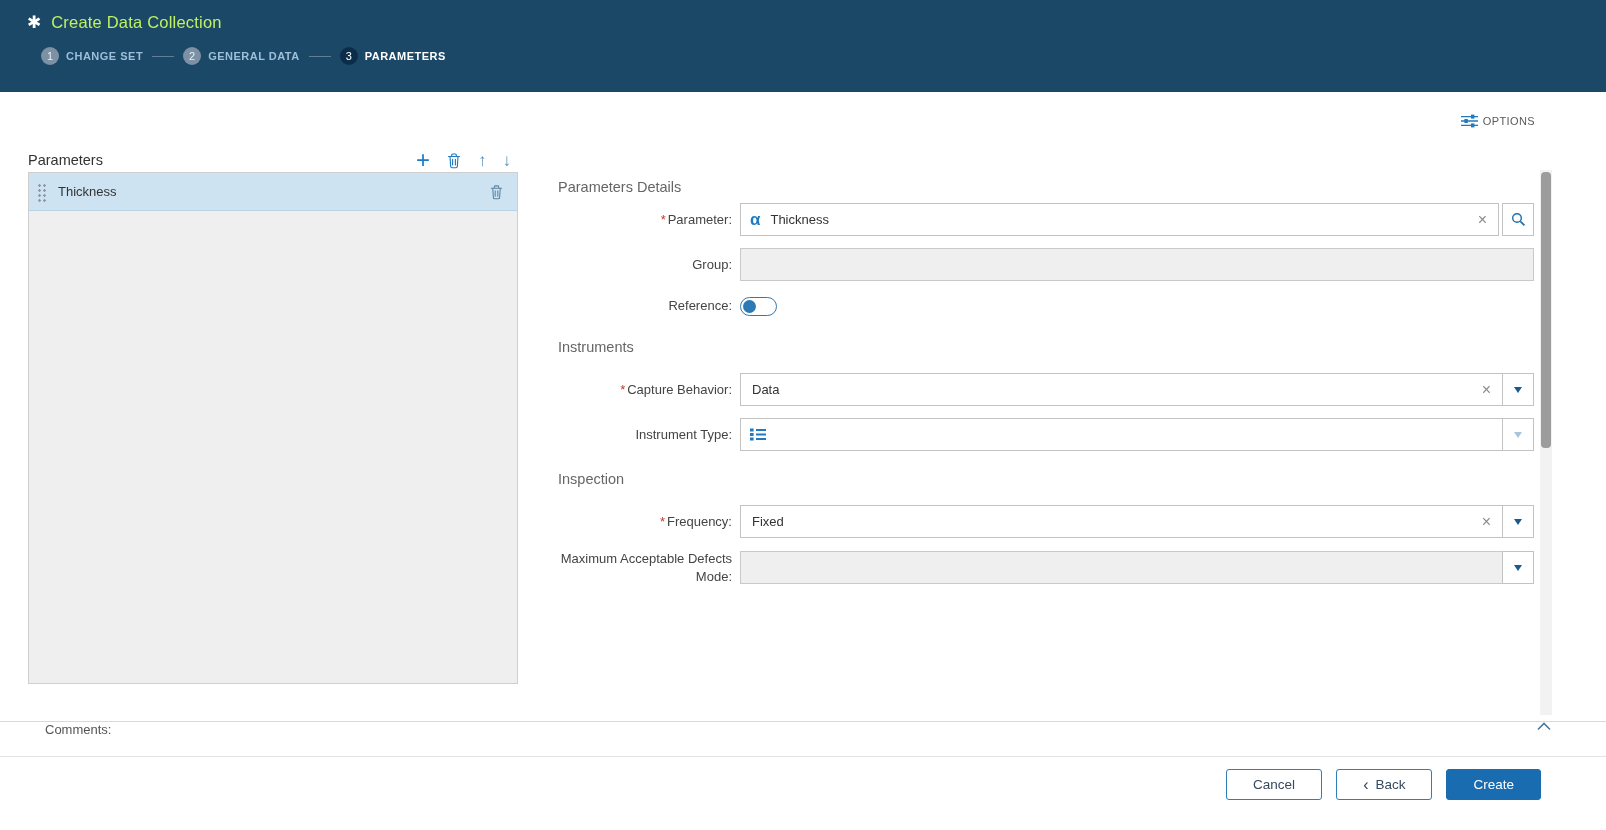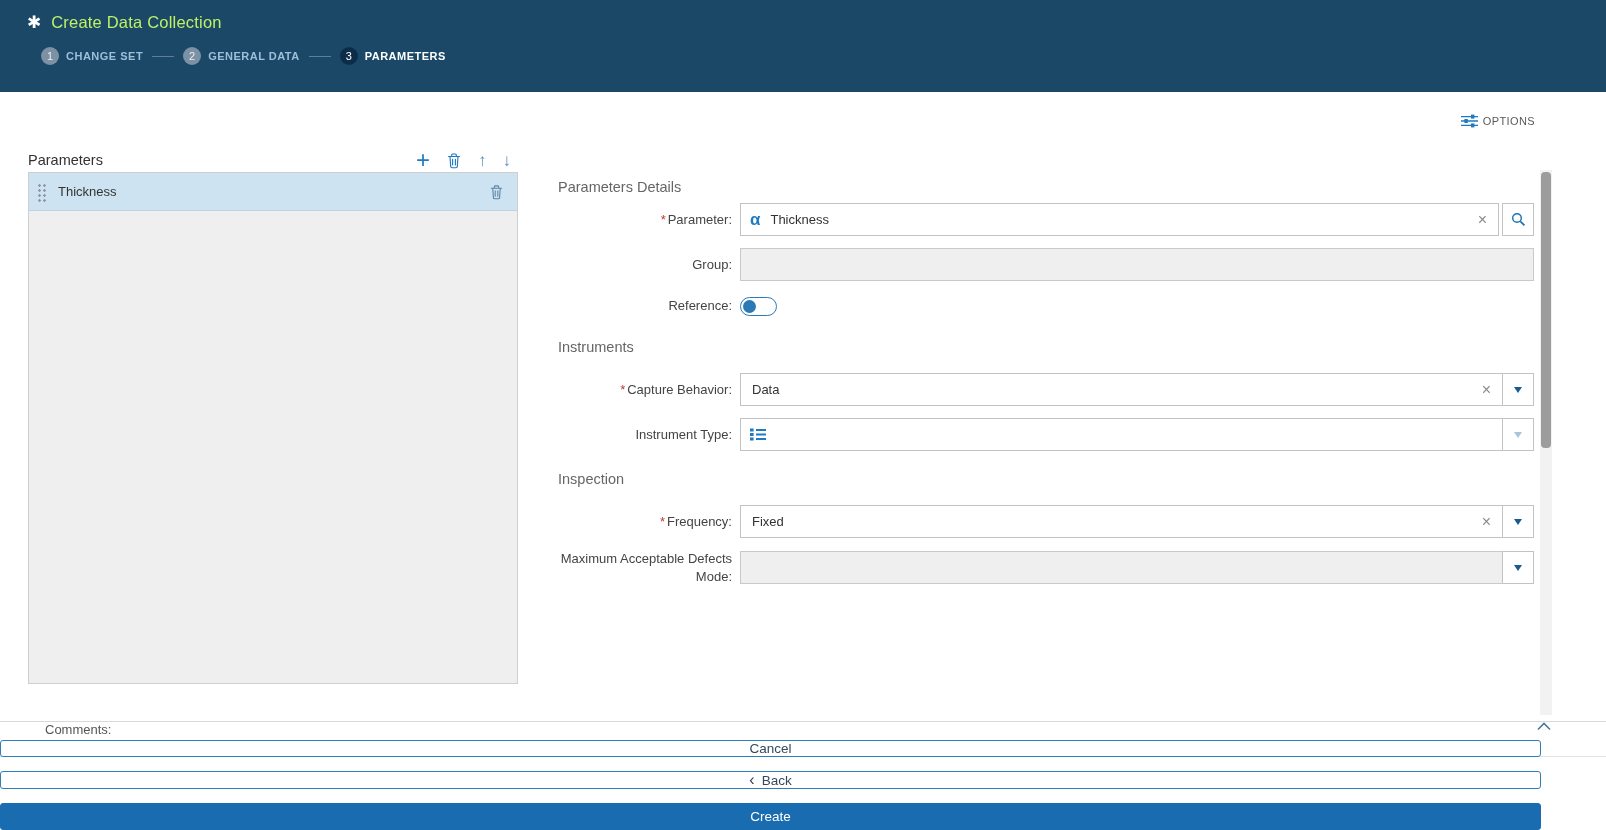--- a/index.html
+++ b/index.html
@@ -79,21 +79,21 @@
 
   
   .comments { position: absolute; top: 721px; left: 0; right: 0; height: 36px; border-top: 1px solid #d9d9d9;
               border-bottom: 1px solid #e3e3e3; display: flex; align-items: flex-start;
               justify-content: space-between; padding: 0 55px 0 45px; background: #fff; }
   .comments-label { font-size: 13px; color: #555; }
   .collapse-btn { cursor: pointer; display: flex; }
 
   
   .footer { position: absolute; top: 757px; left: 0; right: 0; height: 73px; background: #fff;
-            display: flex; justify-content: flex-end; gap: 14px; padding: 12px 65px 0 0; flex-direction: column; }
+            display: flex; justify-content: flex-end; gap: 14px; padding: 12px 65px 0 0; }
   .btn { height: 31px; border-radius: 3px; font-size: 13.5px; font-family: inherit; cursor: pointer;
          display: flex; align-items: center; justify-content: center; }
   .btn-outline { background: #fff; border: 1px solid #2e7fb8; color: #34495e; padding: 0 26px; }
   .btn-primary { background: #1a6cb0; border: 1px solid #1a6cb0; color: #fff; padding: 5px 26px; }
   .back-chev { margin-right: 7px; font-size: 16px; line-height: 1; color: #34495e; }
 </style>
 </head>
 <body>
 
 <div class="app">

